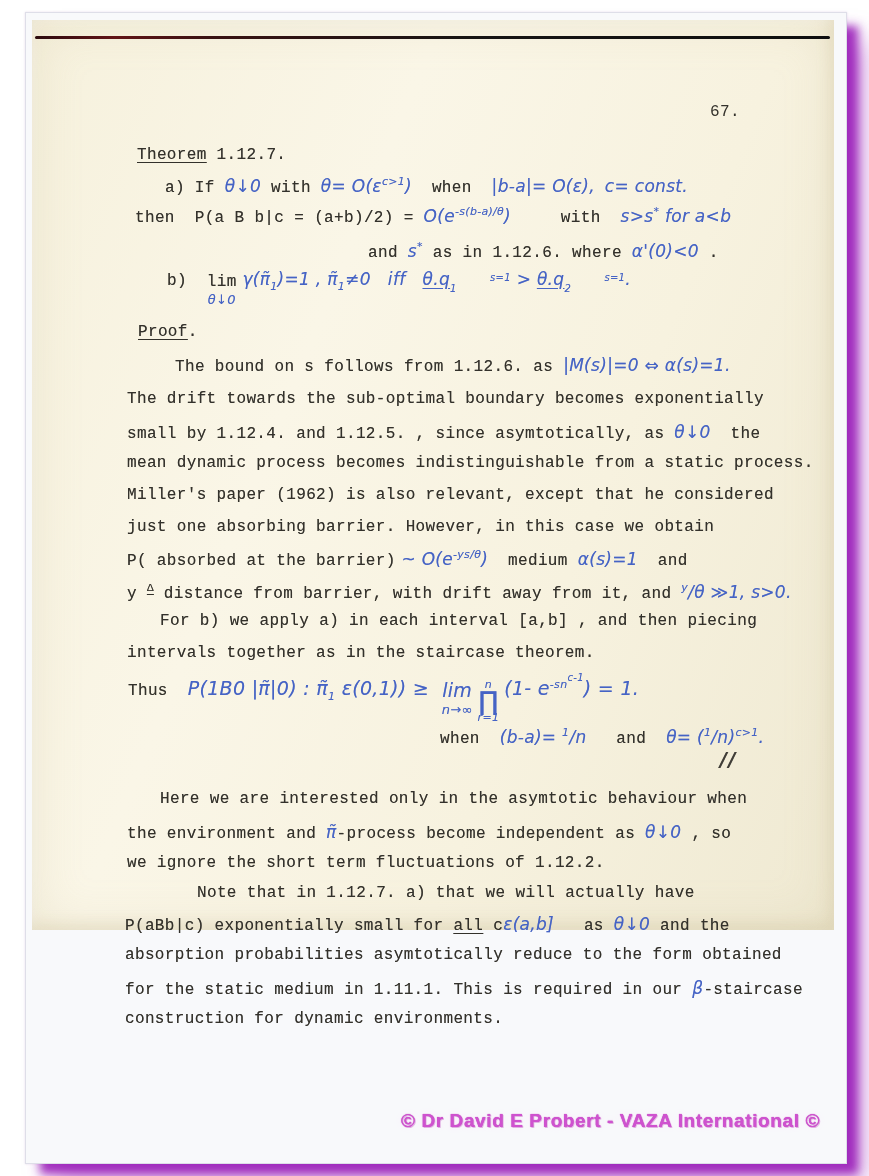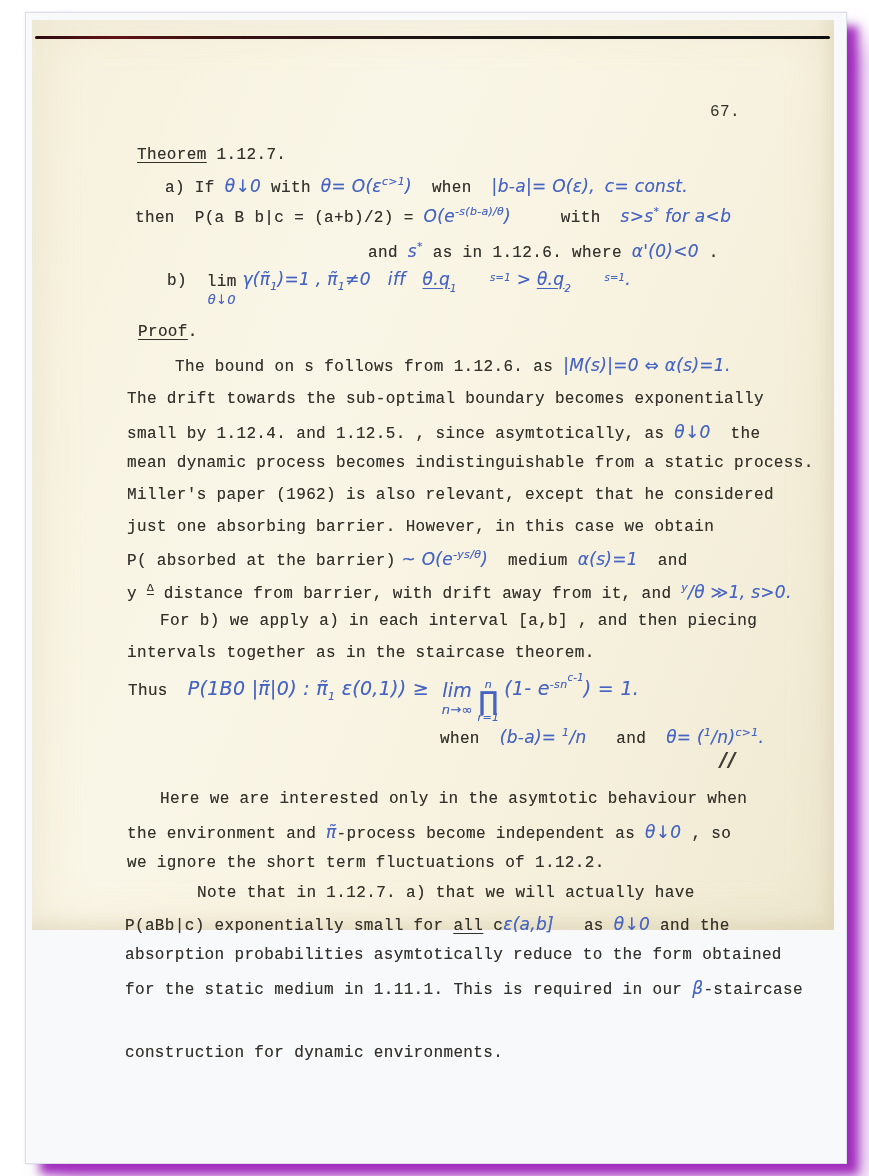--- a/index.html
+++ b/index.html
@@ -80,17 +80,18 @@
           <div class="line big" style="left: 96px; top: 652px;"><span class="t">Thus  </span><span class="h">P(1B0 |π̃|0) : π̃</span><span class="h sub">1</span><span class="h"> ε(0,1)) ≥  </span><span class="stack"><span class="h stk-top">lim</span><span class="h stk-bot">n→∞</span></span><span class="bigop"><span class="h op-above">n</span><span class="h op-sym">∏</span><span class="h op-below">r=1</span></span><span class="h">(1- e</span><span class="h sup">-sn</span><span class="h sup2">c-1</span><span class="h">) = 1.</span></div>
           <div class="line" style="left: 408px; top: 706px;"><span class="t">when  </span><span class="h">(b-a)= </span><span class="h sup">1</span><span class="h">/n</span><span class="t">   and  </span><span class="h">θ= (</span><span class="h sup">1</span><span class="h">/n)</span><span class="h sup">c&gt;1</span><span class="h">.</span></div>
           <div class="line" style="left: 688px; top: 728px;"><span class="d">//</span></div>
           <div class="line" style="left: 128px; top: 770px;"><span class="t">Here we are interested only in the asymtotic behaviour when</span></div>
           <div class="line" style="left: 95px; top: 802px;"><span class="t">the environment and </span><span class="h">π̃</span><span class="t">-process become independent as </span><span class="h">θ↓0</span><span class="t"> , so</span></div>
           <div class="line" style="left: 95px; top: 834px;"><span class="t">we ignore the short term fluctuations of 1.12.2.</span></div>
           <div class="line" style="left: 165px; top: 864px;"><span class="t">Note that in 1.12.7. a) that we will actually have</span></div>
           <div class="line" style="left: 93px; top: 894px;"><span class="t">P(aBb|c) exponentially small for </span><span class="t u">all</span><span class="t"> c</span><span class="h">ε(a,b]</span><span class="t">   as </span><span class="h">θ↓0</span><span class="t"> and the</span></div>
           <div class="line" style="left: 93px; top: 926px;"><span class="t">absorption probabilities asymtotically reduce to the form obtained</span></div>
           <div class="line" style="left: 93px; top: 958px;"><span class="t">for the static medium in 1.11.1. This is required in our </span><span class="h">β</span><span class="t">-staircase</span></div>
-          <div class="line" style="left: 93px; top: 990px; margin-top: 34px;"><span class="t">construction for dynamic environments.</span></div>
+          <div class="line" style="left: 93px; top: 990px;"><span class="t">construction for dynamic environments.</span></div>
         </div>
+      <div class="watermark">© Dr David E Probert - VAZA International ©</div>
     </div>
   </div>
 </div>
 
 </body></html>

